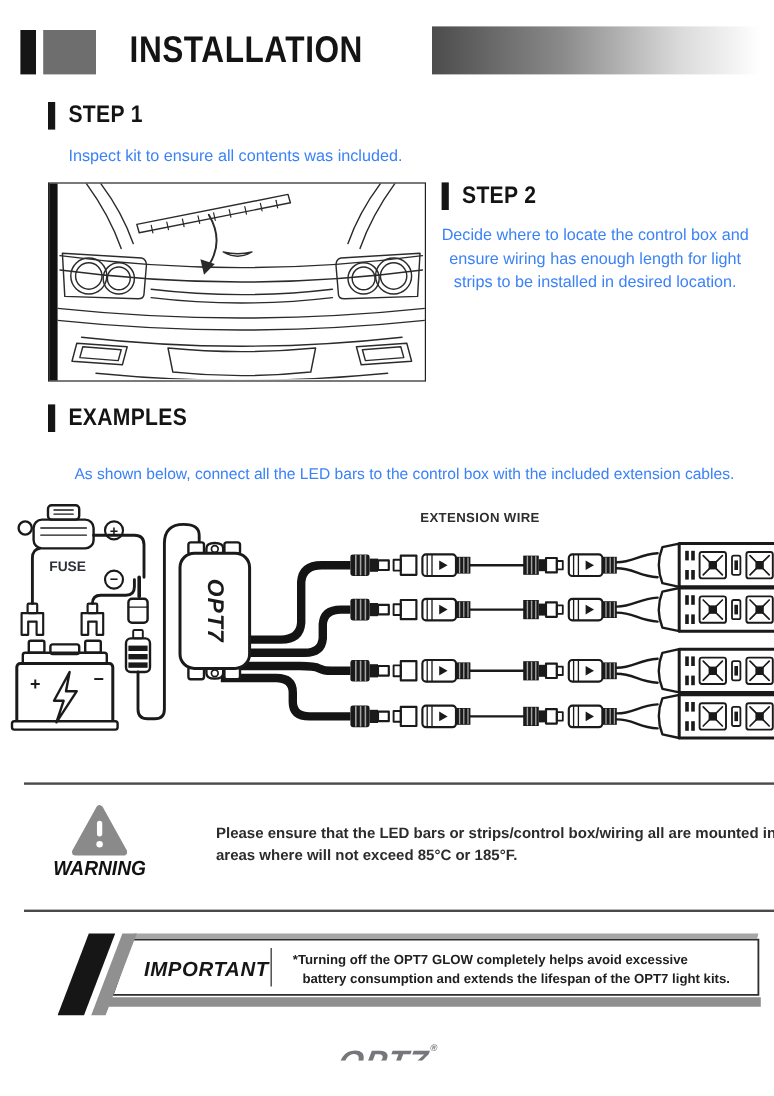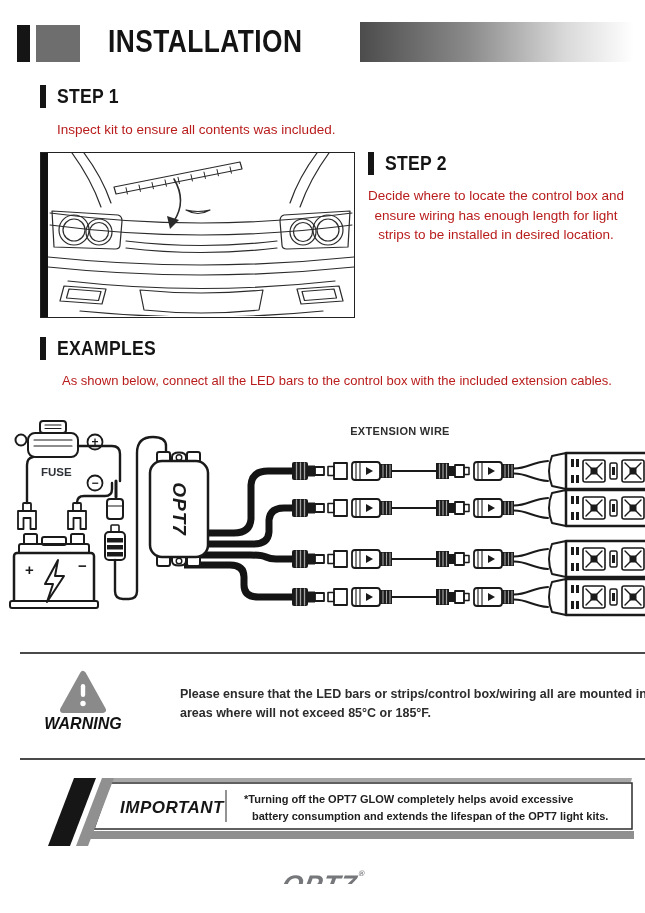--- a/index.html
+++ b/index.html
@@ -12,28 +12,28 @@
   .page-title{position:absolute;left:108px;top:24px;margin:0;font-size:31px;font-weight:900;
         color:#141414;white-space:nowrap;transform:scaleX(.85);transform-origin:left center;letter-spacing:.5px;}
   .hdr-grad{position:absolute;left:360px;top:22px;width:285px;height:40px;
         background:linear-gradient(90deg,#4c4c4c 0%,#8a8a8a 38%,#d9d9d9 72%,#ffffff 96%);}
 
   
   .sec-head{position:absolute;display:flex;align-items:flex-end;gap:11px;}
   .sec-tick{width:6px;height:23px;background:#151515;flex:0 0 auto;}
   .sec-title{margin:0;font-size:20px;font-weight:900;color:#141414;white-space:nowrap;
         transform:scaleX(.88);transform-origin:left center;letter-spacing:.3px;}
-  .body-text{position:absolute;margin:0;font-size:13.5px;color:#b91c1c;line-height:1.45;}
+  .body-text{position:absolute;margin:0;font-size:13.5px;color:#3b82f6;line-height:1.45;}
 
   #step1-head{left:40px;top:85px;}
   #step1-body{left:57px;top:120px;}
   #step2-head{left:368px;top:152px;}
   #step2-body{left:368px;top:186px;width:256px;text-align:center;}
   #examples-head{left:40px;top:337px;}
-  #examples-body{left:62px;top:372px;width:575px;font-size:13px;}
+  #examples-body{left:62px;top:386px;width:575px;font-size:13px;}
 
   
   .car-fig{position:absolute;left:40px;top:152px;width:315px;height:166px;
         border:1.6px solid #222;box-sizing:border-box;background:#fff;}
   .car-strip{position:absolute;left:0;top:0;width:7px;height:100%;background:#111;}
   .car-fig svg{position:absolute;left:7px;top:0;}
 
   
   .diagram{position:absolute;left:0;top:413px;}
 

